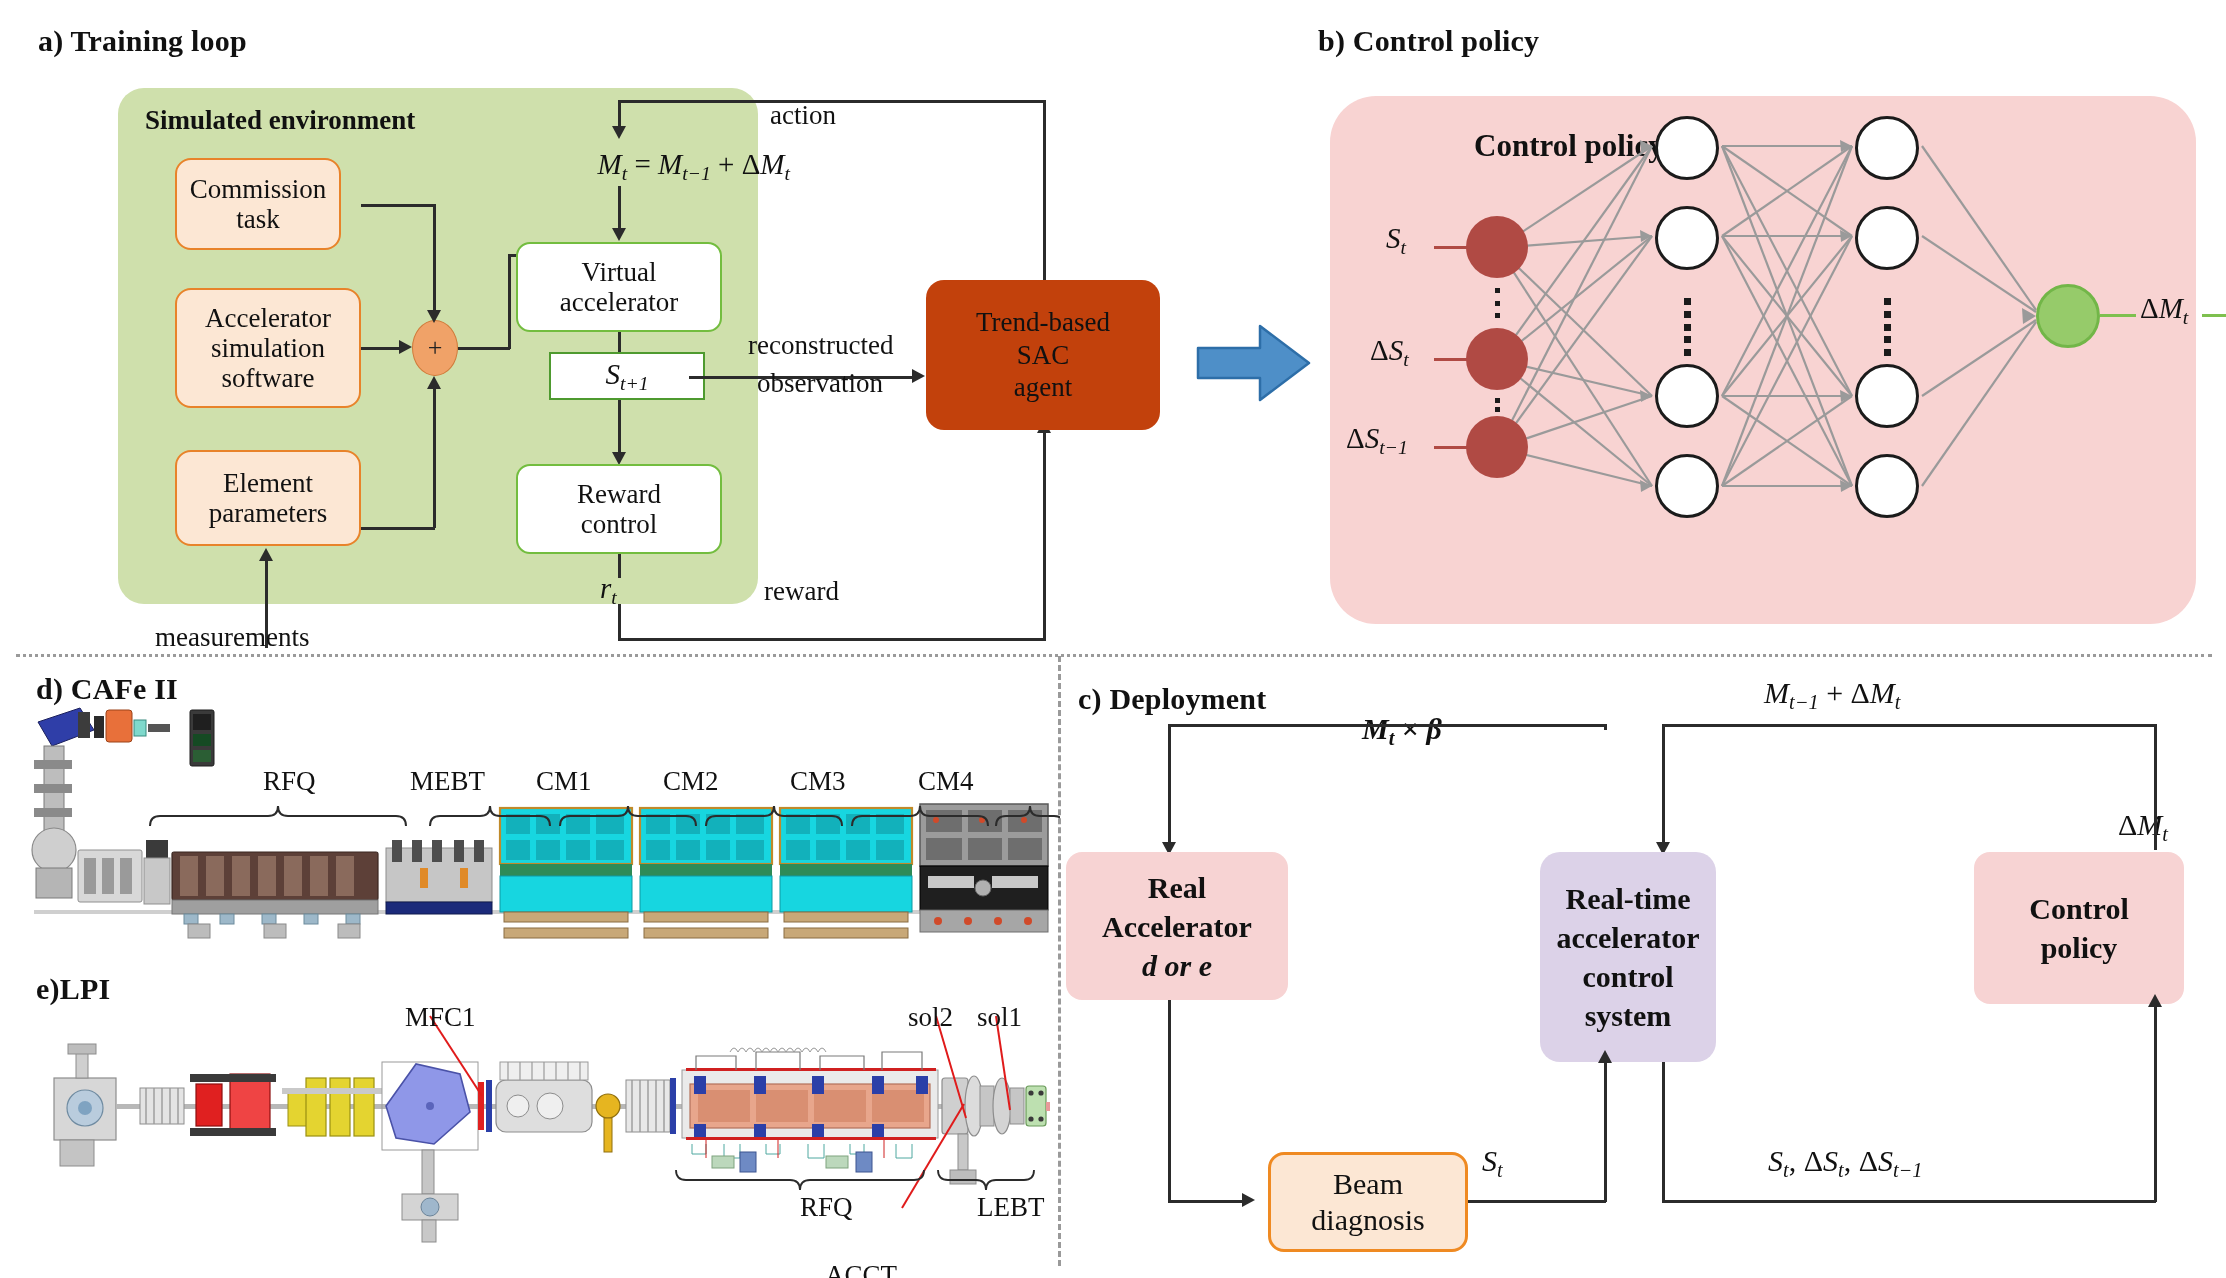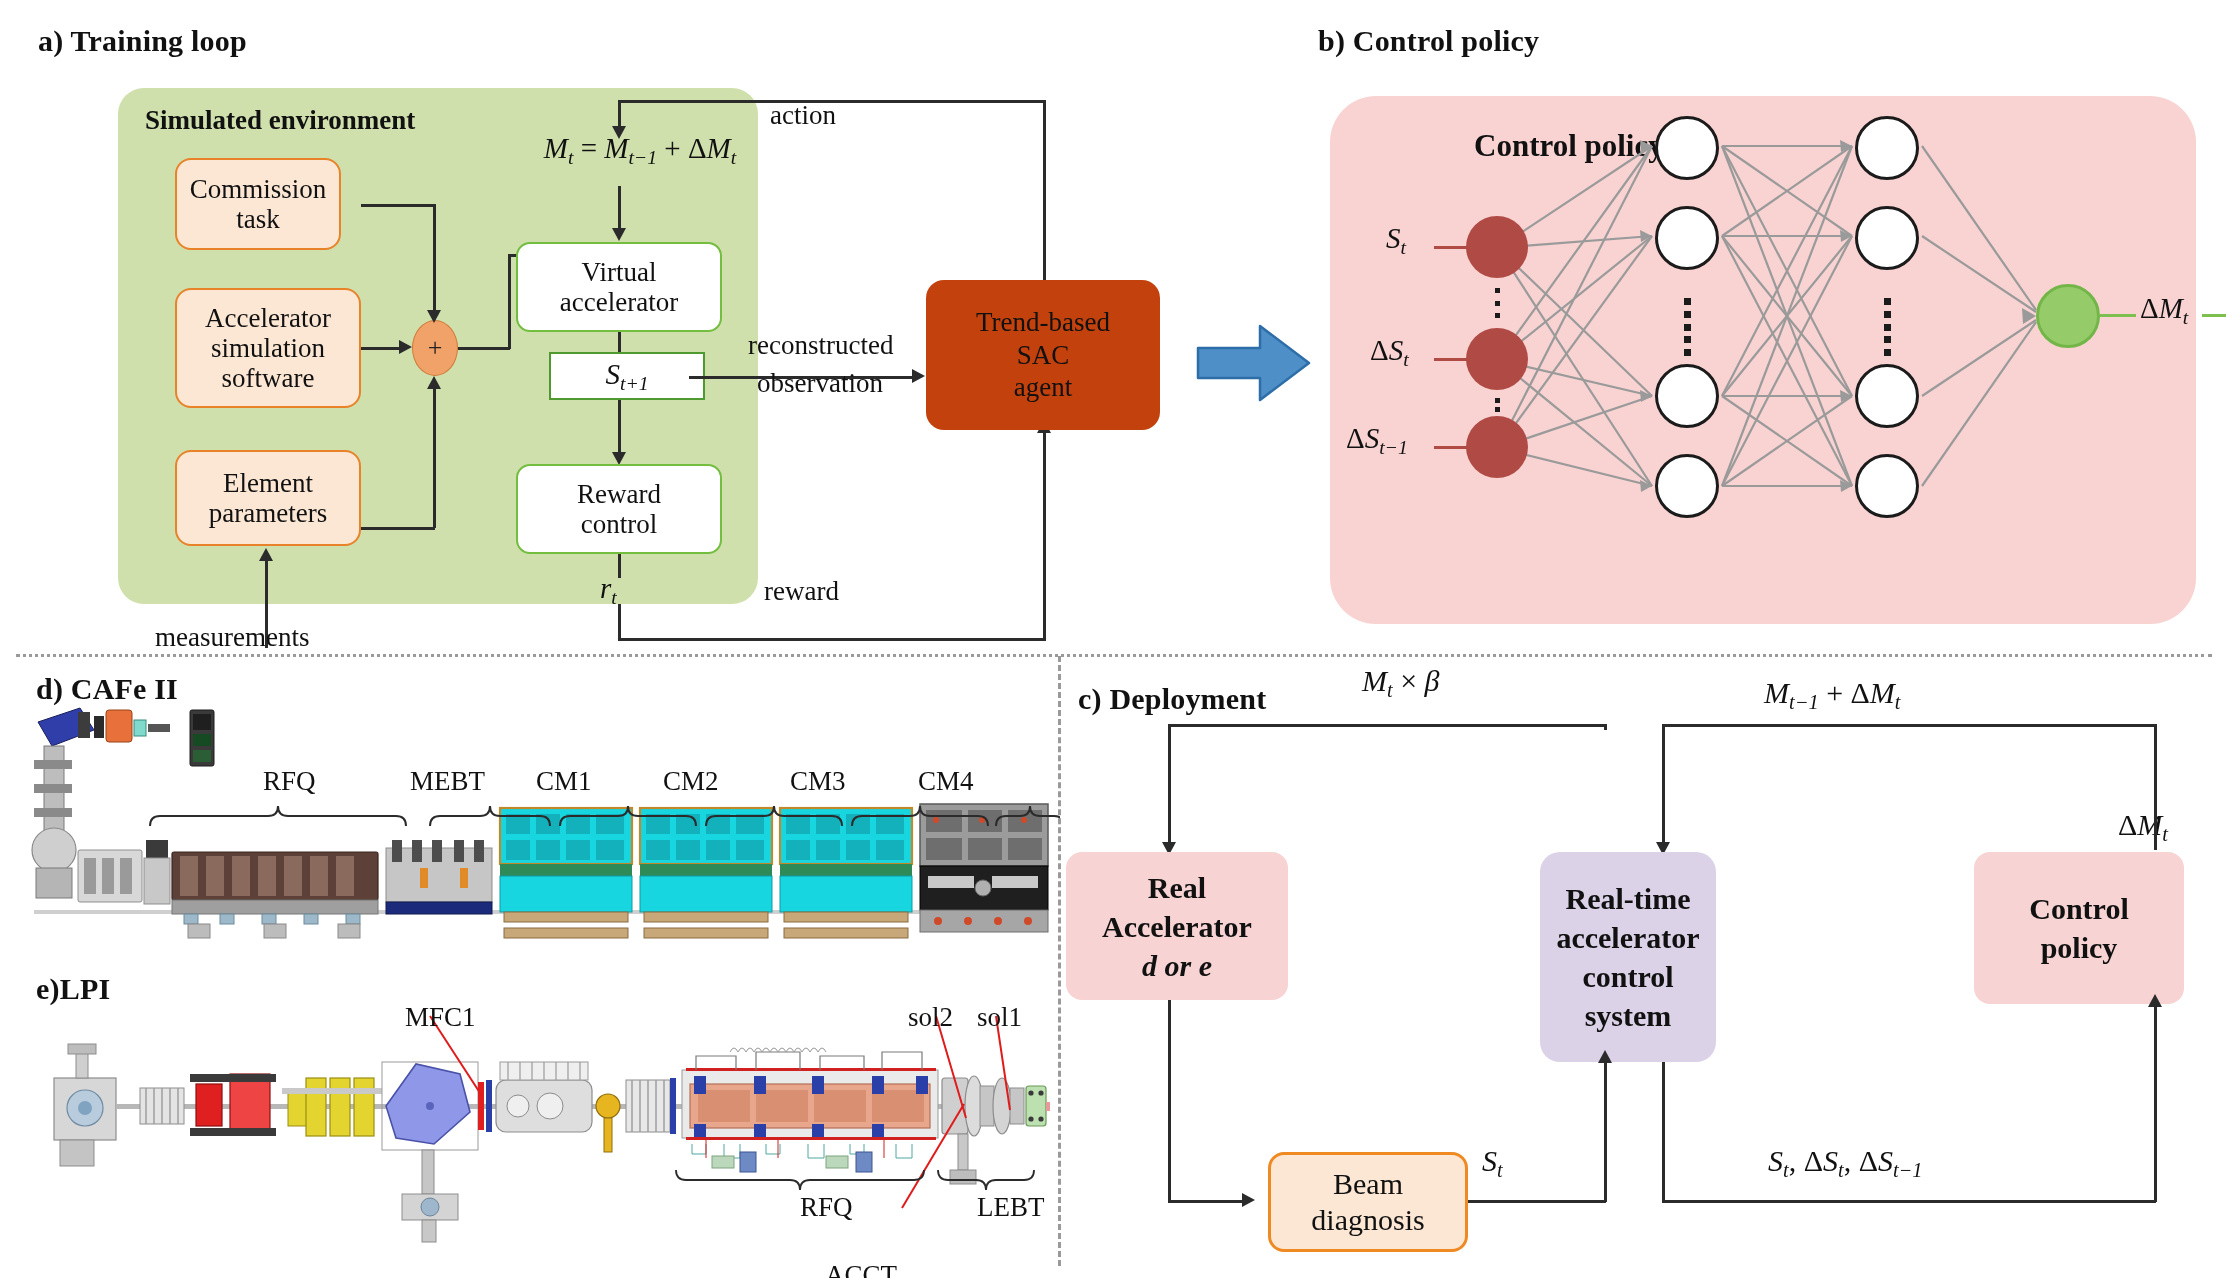--- a/index.html
+++ b/index.html
@@ -168,21 +168,21 @@
 
 <div class="abs ln ln-v" style="left:265px; top:560px; height:88px;"></div>
 <div class="abs arrow-u" style="left:259px; top:548px;"></div>
 <div class="abs edge-label" style="left:155px; top:622px;">measurements</div>
 
 <div class="abs ln ln-h" style="left:458px; top:347px; width:52px;"></div>
 <div class="abs ln ln-v" style="left:508px; top:254px; height:95px;"></div>
 <div class="abs ln ln-h" style="left:508px; top:254px; width:38px;"></div>
 <div class="abs arrow-r" style="left:540px; top:247px;"></div>
 
-<div class="abs math ctr" style="left:490px; top:132px; width:300px;">
+<div class="abs math ctr" style="left:490px; top:148px; width:300px;text-align:right;">
   <i>M</i><span class="sub">t</span> = <i>M</i><span class="sub">t−1</span> + Δ<i>M</i><span class="sub">t</span>
 </div>
 
 <div class="abs ln ln-v" style="left:1043px; top:100px; height:210px;"></div>
 <div class="abs ln ln-h" style="left:618px; top:100px; width:428px;"></div>
 <div class="abs ln ln-v" style="left:618px; top:100px; height:30px;"></div>
 <div class="abs arrow-d" style="left:612px; top:126px;"></div>
 <div class="abs edge-label" style="left:770px; top:100px;">action</div>
 
 <div class="abs ln ln-v" style="left:618px; top:186px; height:48px;"></div>
@@ -713,21 +713,21 @@
   <g stroke="#2b2b2b" stroke-width="1.8" fill="none">
     <path d="M6,4 q0,10 10,10 h104 q10,0 10,10 q0,-10 10,-10 h104 q10,0 10,-10"></path>
     <path d="M268,4 q0,10 10,10 h28 q10,0 10,10 q0,-10 10,-10 h28 q10,0 10,-10"></path>
   </g>
 </svg>
 <div class="abs acc-label" style="left:800px; top:1192px;">RFQ</div>
 <div class="abs acc-label" style="left:977px; top:1192px;">LEBT</div>
 
 <div class="abs panel-caption" style="left:1078px; top:682px;">c) Deployment</div>
 
-<div class="abs c-label" style="left:1362px; top:664px;">
+<div class="abs c-label" style="left:1362px; top:712px;font-weight:bold;">
   <i>M</i><span class="sub">t</span> × <i>β</i>
 </div>
 <div class="abs c-label" style="left:1764px; top:676px;">
   <i>M</i><span class="sub">t−1</span> + Δ<i>M</i><span class="sub">t</span>
 </div>
 <div class="abs c-label" style="left:2118px; top:808px;">
   Δ<i>M</i><span class="sub">t</span>
 </div>
 
 <div class="abs ln ln-h" style="left:1168px; top:724px; width:438px;"></div>

